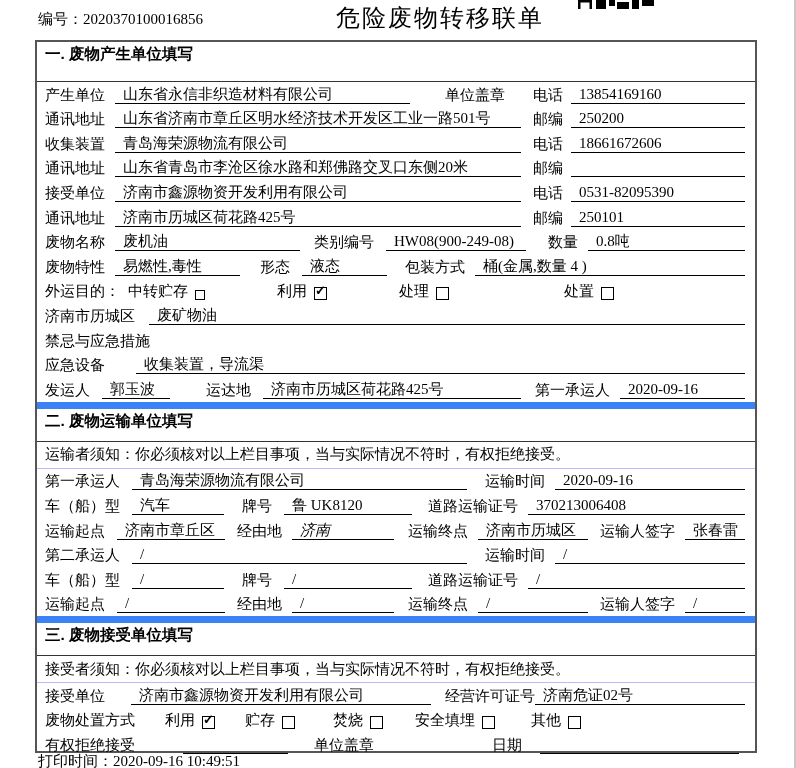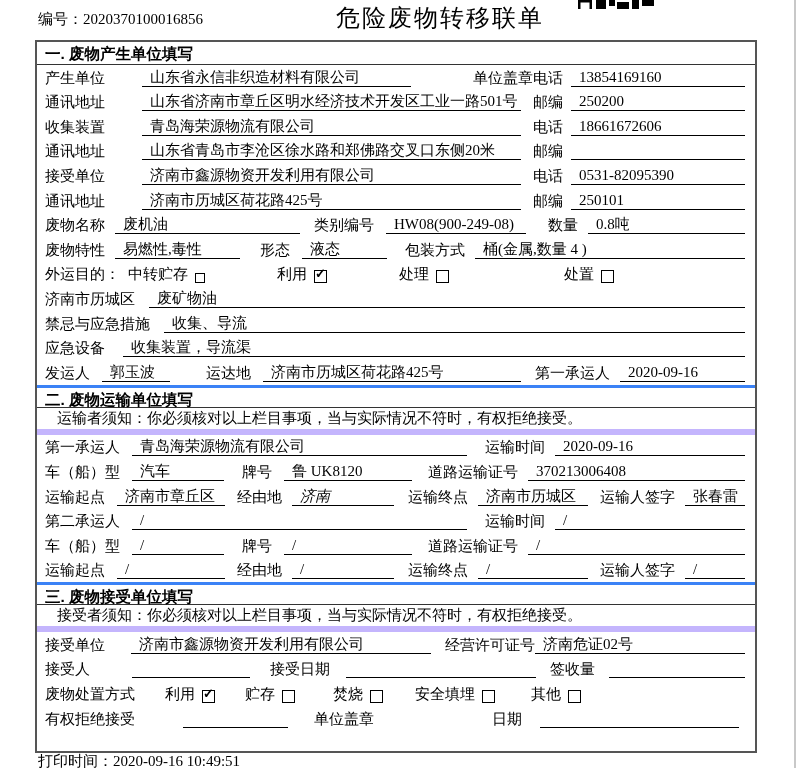--- a/index.html
+++ b/index.html
@@ -18,40 +18,40 @@
     position:absolute;left:440px;top:2px;transform:translateX(-50%);
     font-size:24px;font-weight:normal;letter-spacing:2px;white-space:nowrap;
     font-family:"Liberation Sans","DejaVu Sans",sans-serif;
   }
   .qr{position:absolute;left:578px;top:0;width:76px;height:9px;}
   .formbox{
     position:absolute;left:35px;top:40px;width:722px;height:713px;
     border:2px solid #555;box-sizing:border-box;background:#fff;
   }
   .sec-head{
-    height:23px;line-height:23px;
+    height:40px;line-height:23px;
     font-weight:bold;font-size:15.5px;
     padding-left:8px;
     border-bottom:1px solid #333;
     font-family:"Liberation Sans","DejaVu Sans",sans-serif;
     box-sizing:border-box;
   }
-  .sec-head.mid{border-top:3px solid #3b82f6;}
+  .sec-head.mid{border-top:7px solid #3b82f6;}
   .notice{
     height:27px;display:flex;align-items:center;
-    font-size:15px;padding-left:20px;
-    border-bottom:6px solid #c4b5fd;box-sizing:border-box;white-space:nowrap;
+    font-size:15px;padding-left:8px;
+    border-bottom:1px solid #c4b5fd;box-sizing:border-box;white-space:nowrap;
   }
   .row{
     display:flex;align-items:flex-end;
     height:24.6px;box-sizing:border-box;
     padding:0 10px 3px 8px;
     font-size:15px;white-space:nowrap;
   }
-  .row .left{display:flex;flex:1;align-items:flex-end;min-width:0;gap:27px;}
+  .row .left{display:flex;flex:1;align-items:flex-end;min-width:0;}
   .row .right{display:flex;width:212px;align-items:flex-end;flex-shrink:0;}
   .lbl{white-space:nowrap;line-height:18px;}
   .val{
     border-bottom:1px solid #000;
     line-height:18px;min-height:19px;
     padding:0 5px 0 8px;
     box-sizing:border-box;white-space:nowrap;overflow:hidden;
   }
   .grow{flex:1;}
   .checkbox{
@@ -186,26 +186,25 @@
       <span class="checkbox"></span>
     </div>
 
     <div class="row">
       <span class="lbl">济南市历城区</span>
       <span class="val grow" style="margin-left:14px;">废矿物油</span>
     </div>
 
     <div class="row">
       <span class="lbl">禁忌与应急措施</span>
-      <span class="val grow" style="margin-left:14px;">收集、导流</span>
     </div>
 
     <div class="row">
       <span class="lbl">应急设备</span>
-      <span class="val grow" style="margin-left:18px;">收集装置，导流渠</span>
+      <span class="val grow" style="margin-left:31px;">收集装置，导流渠</span>
     </div>
 
     <div class="row">
       <span class="lbl">发运人</span>
       <span class="val" style="width:68px;margin-left:12px;">郭玉波</span>
       <span class="lbl" style="margin-left:36px;">运达地</span>
       <span class="val" style="width:258px;margin-left:12px;">济南市历城区荷花路425号</span>
       <span class="lbl" style="margin-left:14px;">第一承运人</span>
       <span class="val grow" style="margin-left:10px;">2020-09-16</span>
     </div>
@@ -278,28 +277,20 @@
         <span>你必须核对以上栏目事项，当与实际情况不符时，有权拒绝接受。</span>
     </div>
 
     <div class="row">
       <span class="lbl">接受单位</span>
       <span class="val" style="width:300px;margin-left:26px;">济南市鑫源物资开发利用有限公司</span>
       <span class="lbl" style="margin-left:14px;">经营许可证号</span>
       <span class="val grow" style="margin-left:0;">济南危证02号</span>
     </div>
 
-    <div class="row">
-      <span class="lbl">接受人</span>
-      <span class="val" style="width:118px;margin-left:42px;"></span>
-      <span class="lbl" style="margin-left:20px;">接受日期</span>
-      <span class="val" style="width:190px;margin-left:16px;"></span>
-      <span class="lbl" style="margin-left:14px;">签收量</span>
-      <span class="val grow" style="margin-left:14px;"></span>
-    </div>
 
     <div class="row">
       <span class="lbl">废物处置方式</span>
       <span class="lbl" style="margin-left:30px;">利用</span>
       <span class="checkbox checked"></span>
       <span class="lbl" style="margin-left:30px;">贮存</span>
       <span class="checkbox"></span>
       <span class="lbl" style="margin-left:38px;">焚烧</span>
       <span class="checkbox"></span>
       <span class="lbl" style="margin-left:32px;">安全填埋</span>

